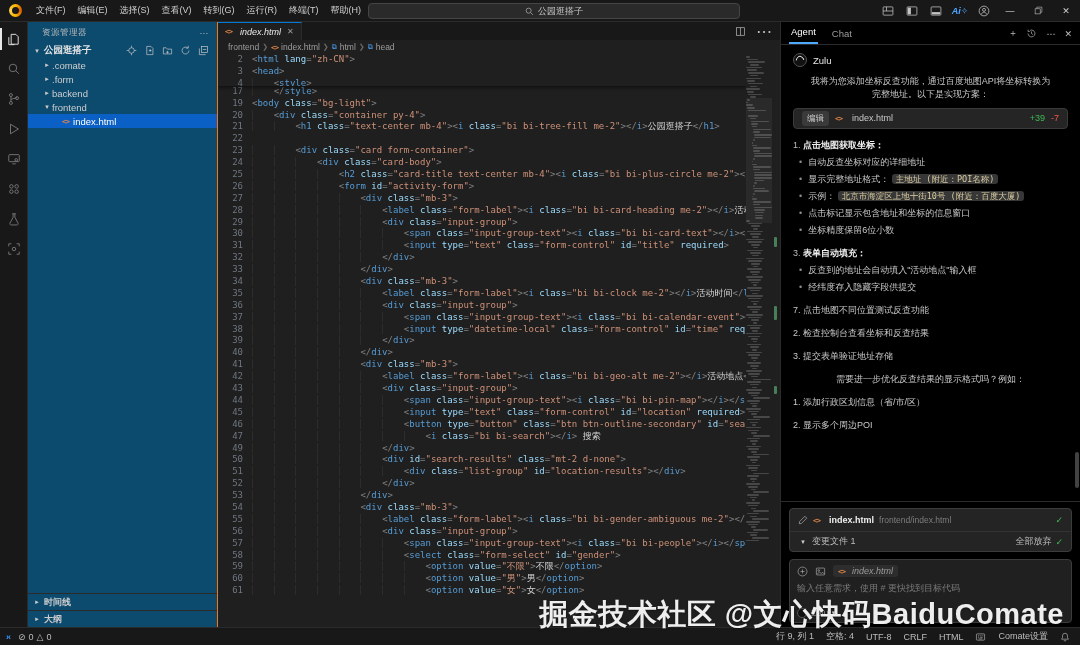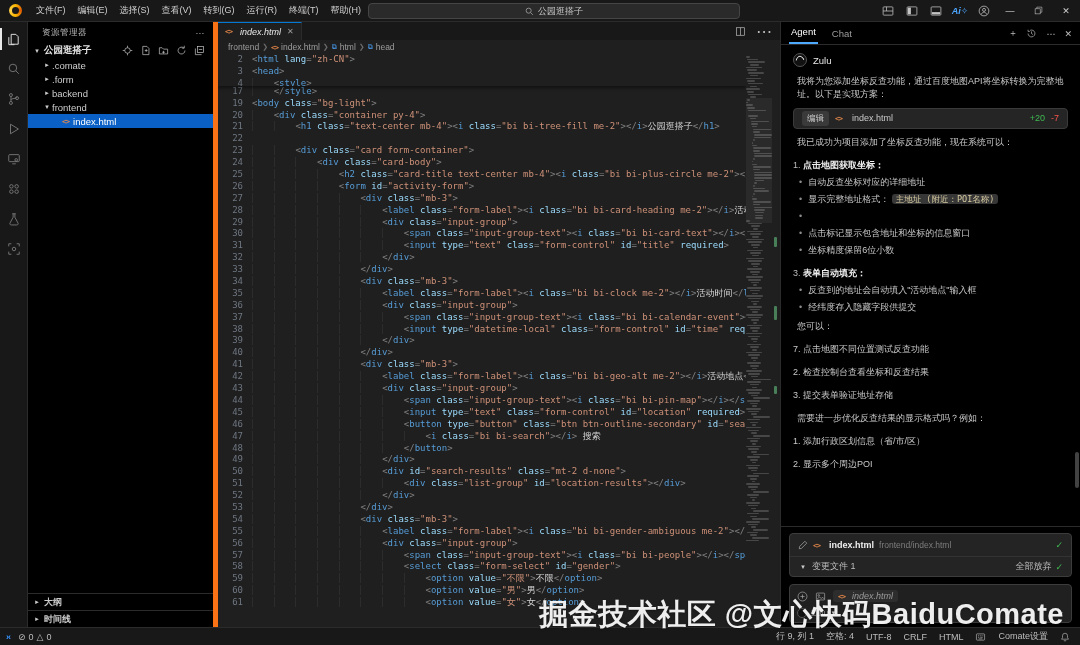--- a/index.html
+++ b/index.html
@@ -25,21 +25,21 @@
 
   .main{flex:1;display:flex;min-height:0;}
 
   
   .activitybar{width:28px;background:#181818;border-right:1px solid #2b2b2b;display:flex;flex-direction:column;align-items:center;padding-top:2px;}
   .act{width:28px;height:30px;display:flex;align-items:center;justify-content:center;color:#7d7d7d;position:relative;}
   .act.active{color:#e7e7e7;}
   .act.active::before{content:"";position:absolute;left:0;top:4px;bottom:4px;width:2px;background:#e7e7e7;}
 
   
-  .sidebar{width:190px;background:#000000;border-right:5px solid #f97316;display:flex;flex-direction:column;font-size:9.5px;}
+  .sidebar{width:190px;background:#0c4a6e;border-right:1px solid #f97316;display:flex;flex-direction:column;font-size:9.5px;}
   .sb-header{height:21px;display:flex;align-items:center;padding:0 8px 0 14px;color:#bbbbbb;font-size:8.5px;letter-spacing:.5px;}
   .sb-header .more{margin-left:auto;color:#bbbbbb;letter-spacing:1px;}
   .sb-root{height:15px;display:flex;align-items:center;padding-left:4px;font-weight:bold;color:#e4e4e4;gap:2px;}
   .sb-root .acts{margin-left:auto;display:flex;gap:7px;padding-right:8px;color:#c9c9c9;}
   .chev{display:inline-block;width:10px;font-size:7px;color:#cccccc;text-align:center;}
   .tree{flex:0 0 auto;}
   .trow{height:14px;display:flex;align-items:center;color:#cfcfcf;}
   .trow.sel{background:#0a60c4;color:#ffffff;}
   .html-ic{color:#e8894a;font-size:7.5px;font-weight:bold;letter-spacing:-1px;margin-right:4px;font-family:"DejaVu Sans Mono",monospace;}
   .sb-bottom{margin-top:auto;}
@@ -74,21 +74,21 @@
   .chat{width:300px;background:#000000;border-left:1px solid #2b2b2b;display:flex;flex-direction:column;font-size:9px;position:relative;}
   .chat-header{height:23px;display:flex;align-items:flex-end;border-bottom:1px solid #2b2b2b;padding:0 8px;flex:0 0 23px;}
   .chat-tab{padding:0 2px 5px;margin-right:12px;color:#9d9d9d;font-size:9.5px;}
   .chat-tab.active{color:#ffffff;border-bottom:2px solid #4daafc;}
   .ch-icons{margin-left:auto;display:flex;align-items:center;gap:9px;color:#bdbdbd;padding-bottom:4px;}
   .chat-body{flex:1;overflow:hidden;padding:8px 12px 0;line-height:13px;color:#c8c8c8;position:relative;}
   .agent-row{display:flex;align-items:center;gap:6px;margin-bottom:8px;}
   .avatar{width:14px;height:14px;border-radius:50%;background:#111;border:1px solid #555;position:relative;}
   .avatar::after{content:"";position:absolute;inset:2px;border-radius:50%;border:1.5px solid #e8e8e8;border-right-color:transparent;border-bottom-color:transparent;transform:rotate(40deg);}
   .agent-name{color:#e8e8e8;font-size:9.5px;}
-  .c-p{margin:6px 4px;}
+  .c-p{margin:6px 16px;text-align:center;}
   .c-np{margin:10px 0;}
   .c-h{margin:10px 0 4px;color:#bdbdbd;}
   .c-h b{color:#efefef;}
   .c-li{margin:4px 0 4px 6px;display:flex;gap:6px;}
   .c-li .dot{color:#8d8d8d;}
   .chip{background:#373737;border-radius:3px;padding:0 4px;font-family:"DejaVu Sans Mono",monospace;font-size:8.5px;color:#d8cba0;}
   .edit-card{background:#252526;border:1px solid #3a3a3a;border-radius:4px;height:21px;display:flex;align-items:center;gap:6px;padding:0 8px;margin:7px 0;}
   .badge{background:#3a3a3a;border-radius:3px;padding:1px 5px;font-size:8.5px;color:#cccccc;}
   .diff-add{color:#3fb950;margin-left:auto;}
   .diff-del{color:#f85149;}
@@ -291,25 +291,25 @@
             <span>frontend</span>
           </div>
           <div class="trow sel" style="padding-left: 24px;">
             <span class="html-ic" style="margin-left:10px">&lt;&gt;</span>
             <span>index.html</span>
           </div>
         </div>
       <div class="sb-bottom">
         <div class="sb-sec">
             <span class="chev">▸</span>
-            <span>大纲</span>
+            <span>时间线</span>
           </div>
         <div class="sb-sec">
             <span class="chev">▸</span>
-            <span>时间线</span>
+            <span>大纲</span>
           </div>
       </div>
     </div>
 
     <div class="editor">
       <div class="tabbar">
         <div class="tab">
           <span class="html-ic">&lt;&gt;</span>
           <span class="fname">index.html</span>
           <span class="close">✕</span>
@@ -367,21 +367,20 @@
               <div class="row"><span class="ln">38</span><span class="lc"><span class="ind">    </span><span class="ind">    </span><span class="ind">    </span><span class="ind">    </span><span class="ind">    </span><span class="ind">    </span><span class="ind">    </span><span class="pun">&lt;</span><span class="tag">input</span><span class="pun"> </span><span class="attr">type</span><span class="pun">=</span><span class="str">"datetime-local"</span><span class="pun"> </span><span class="attr">class</span><span class="pun">=</span><span class="str">"form-control"</span><span class="pun"> </span><span class="attr">id</span><span class="pun">=</span><span class="str">"time"</span><span class="pun"> </span><span class="attr">required</span></span></div>
               <div class="row"><span class="ln">39</span><span class="lc"><span class="ind">    </span><span class="ind">    </span><span class="ind">    </span><span class="ind">    </span><span class="ind">    </span><span class="ind">    </span><span class="pun">&lt;/</span><span class="tag">div</span><span class="pun">&gt;</span></span></div>
               <div class="row"><span class="ln">40</span><span class="lc"><span class="ind">    </span><span class="ind">    </span><span class="ind">    </span><span class="ind">    </span><span class="ind">    </span><span class="pun">&lt;/</span><span class="tag">div</span><span class="pun">&gt;</span></span></div>
               <div class="row"><span class="ln">41</span><span class="lc"><span class="ind">    </span><span class="ind">    </span><span class="ind">    </span><span class="ind">    </span><span class="ind">    </span><span class="pun">&lt;</span><span class="tag">div</span><span class="pun"> </span><span class="attr">class</span><span class="pun">=</span><span class="str">"mb-3"</span><span class="pun">&gt;</span></span></div>
               <div class="row"><span class="ln">42</span><span class="lc"><span class="ind">    </span><span class="ind">    </span><span class="ind">    </span><span class="ind">    </span><span class="ind">    </span><span class="ind">    </span><span class="pun">&lt;</span><span class="tag">label</span><span class="pun"> </span><span class="attr">class</span><span class="pun">=</span><span class="str">"form-label"</span><span class="pun">&gt;</span><span class="pun">&lt;</span><span class="tag">i</span><span class="pun"> </span><span class="attr">class</span><span class="pun">=</span><span class="str">"bi bi-geo-alt me-2"</span><span class="pun">&gt;</span><span class="pun">&lt;/</span><span class="tag">i</span><span class="pun">&gt;</span><span class="txt">活动地点</span><span class="pun">&lt;/</span></span></div>
               <div class="row"><span class="ln">43</span><span class="lc"><span class="ind">    </span><span class="ind">    </span><span class="ind">    </span><span class="ind">    </span><span class="ind">    </span><span class="ind">    </span><span class="pun">&lt;</span><span class="tag">div</span><span class="pun"> </span><span class="attr">class</span><span class="pun">=</span><span class="str">"input-group"</span><span class="pun">&gt;</span></span></div>
               <div class="row"><span class="ln">44</span><span class="lc"><span class="ind">    </span><span class="ind">    </span><span class="ind">    </span><span class="ind">    </span><span class="ind">    </span><span class="ind">    </span><span class="ind">    </span><span class="pun">&lt;</span><span class="tag">span</span><span class="pun"> </span><span class="attr">class</span><span class="pun">=</span><span class="str">"input-group-text"</span><span class="pun">&gt;</span><span class="pun">&lt;</span><span class="tag">i</span><span class="pun"> </span><span class="attr">class</span><span class="pun">=</span><span class="str">"bi bi-pin-map"</span><span class="pun">&gt;</span><span class="pun">&lt;/</span><span class="tag">i</span><span class="pun">&gt;</span><span class="pun">&lt;/</span><span class="tag">span</span></span></div>
               <div class="row"><span class="ln">45</span><span class="lc"><span class="ind">    </span><span class="ind">    </span><span class="ind">    </span><span class="ind">    </span><span class="ind">    </span><span class="ind">    </span><span class="ind">    </span><span class="pun">&lt;</span><span class="tag">input</span><span class="pun"> </span><span class="attr">type</span><span class="pun">=</span><span class="str">"text"</span><span class="pun"> </span><span class="attr">class</span><span class="pun">=</span><span class="str">"form-control"</span><span class="pun"> </span><span class="attr">id</span><span class="pun">=</span><span class="str">"location"</span><span class="pun"> </span><span class="attr">required</span><span class="pun">&gt;</span></span></div>
               <div class="row"><span class="ln">46</span><span class="lc"><span class="ind">    </span><span class="ind">    </span><span class="ind">    </span><span class="ind">    </span><span class="ind">    </span><span class="ind">    </span><span class="ind">    </span><span class="pun">&lt;</span><span class="tag">button</span><span class="pun"> </span><span class="attr">type</span><span class="pun">=</span><span class="str">"button"</span><span class="pun"> </span><span class="attr">class</span><span class="pun">=</span><span class="str">"btn btn-outline-secondary"</span><span class="pun"> </span><span class="attr">id</span><span class="pun">=</span><span class="str">"search-l</span></span></div>
               <div class="row"><span class="ln">47</span><span class="lc"><span class="ind">    </span><span class="ind">    </span><span class="ind">    </span><span class="ind">    </span><span class="ind">    </span><span class="ind">    </span><span class="ind">    </span><span class="ind">    </span><span class="pun">&lt;</span><span class="tag">i</span><span class="pun"> </span><span class="attr">class</span><span class="pun">=</span><span class="str">"bi bi-search"</span><span class="pun">&gt;</span><span class="pun">&lt;/</span><span class="tag">i</span><span class="pun">&gt;</span><span class="txt"> 搜索</span></span></div>
-              <div class="row"><span class="ln">48</span><span class="lc"><span class="ind">    </span><span class="ind">    </span><span class="ind">    </span><span class="ind">    </span><span class="ind">    </span><span class="ind">    </span><span class="ind">    </span><span class="pun">&lt;/</span><span class="tag">button</span><span class="pun">&gt;</span></span></div>
               <div class="row"><span class="ln">49</span><span class="lc"><span class="ind">    </span><span class="ind">    </span><span class="ind">    </span><span class="ind">    </span><span class="ind">    </span><span class="ind">    </span><span class="pun">&lt;/</span><span class="tag">div</span><span class="pun">&gt;</span></span></div>
               <div class="row"><span class="ln">50</span><span class="lc"><span class="ind">    </span><span class="ind">    </span><span class="ind">    </span><span class="ind">    </span><span class="ind">    </span><span class="ind">    </span><span class="pun">&lt;</span><span class="tag">div</span><span class="pun"> </span><span class="attr">id</span><span class="pun">=</span><span class="str">"search-results"</span><span class="pun"> </span><span class="attr">class</span><span class="pun">=</span><span class="str">"mt-2 d-none"</span><span class="pun">&gt;</span></span></div>
               <div class="row"><span class="ln">51</span><span class="lc"><span class="ind">    </span><span class="ind">    </span><span class="ind">    </span><span class="ind">    </span><span class="ind">    </span><span class="ind">    </span><span class="ind">    </span><span class="pun">&lt;</span><span class="tag">div</span><span class="pun"> </span><span class="attr">class</span><span class="pun">=</span><span class="str">"list-group"</span><span class="pun"> </span><span class="attr">id</span><span class="pun">=</span><span class="str">"location-results"</span><span class="pun">&gt;</span><span class="pun">&lt;/</span><span class="tag">div</span><span class="pun">&gt;</span></span></div>
               <div class="row"><span class="ln">52</span><span class="lc"><span class="ind">    </span><span class="ind">    </span><span class="ind">    </span><span class="ind">    </span><span class="ind">    </span><span class="ind">    </span><span class="pun">&lt;/</span><span class="tag">div</span><span class="pun">&gt;</span></span></div>
               <div class="row"><span class="ln">53</span><span class="lc"><span class="ind">    </span><span class="ind">    </span><span class="ind">    </span><span class="ind">    </span><span class="ind">    </span><span class="pun">&lt;/</span><span class="tag">div</span><span class="pun">&gt;</span></span></div>
               <div class="row"><span class="ln">54</span><span class="lc"><span class="ind">    </span><span class="ind">    </span><span class="ind">    </span><span class="ind">    </span><span class="ind">    </span><span class="pun">&lt;</span><span class="tag">div</span><span class="pun"> </span><span class="attr">class</span><span class="pun">=</span><span class="str">"mb-3"</span><span class="pun">&gt;</span></span></div>
               <div class="row"><span class="ln">55</span><span class="lc"><span class="ind">    </span><span class="ind">    </span><span class="ind">    </span><span class="ind">    </span><span class="ind">    </span><span class="ind">    </span><span class="pun">&lt;</span><span class="tag">label</span><span class="pun"> </span><span class="attr">class</span><span class="pun">=</span><span class="str">"form-label"</span><span class="pun">&gt;</span><span class="pun">&lt;</span><span class="tag">i</span><span class="pun"> </span><span class="attr">class</span><span class="pun">=</span><span class="str">"bi bi-gender-ambiguous me-2"</span><span class="pun">&gt;</span><span class="pun">&lt;/</span><span class="tag">i</span></span></div>
               <div class="row"><span class="ln">56</span><span class="lc"><span class="ind">    </span><span class="ind">    </span><span class="ind">    </span><span class="ind">    </span><span class="ind">    </span><span class="ind">    </span><span class="pun">&lt;</span><span class="tag">div</span><span class="pun"> </span><span class="attr">class</span><span class="pun">=</span><span class="str">"input-group"</span><span class="pun">&gt;</span></span></div>
               <div class="row"><span class="ln">57</span><span class="lc"><span class="ind">    </span><span class="ind">    </span><span class="ind">    </span><span class="ind">    </span><span class="ind">    </span><span class="ind">    </span><span class="ind">    </span><span class="pun">&lt;</span><span class="tag">span</span><span class="pun"> </span><span class="attr">class</span><span class="pun">=</span><span class="str">"input-group-text"</span><span class="pun">&gt;</span><span class="pun">&lt;</span><span class="tag">i</span><span class="pun"> </span><span class="attr">class</span><span class="pun">=</span><span class="str">"bi bi-people"</span><span class="pun">&gt;</span><span class="pun">&lt;/</span><span class="tag">i</span><span class="pun">&gt;</span><span class="pun">&lt;/</span><span class="tag">span</span></span></div>
               <div class="row"><span class="ln">58</span><span class="lc"><span class="ind">    </span><span class="ind">    </span><span class="ind">    </span><span class="ind">    </span><span class="ind">    </span><span class="ind">    </span><span class="ind">    </span><span class="pun">&lt;</span><span class="tag">select</span><span class="pun"> </span><span class="attr">class</span><span class="pun">=</span><span class="str">"form-select"</span><span class="pun"> </span><span class="attr">id</span><span class="pun">=</span><span class="str">"gender"</span><span class="pun">&gt;</span></span></div>
@@ -599,55 +598,54 @@
       <div class="chat-body">
         <div class="agent-row">
           <div class="avatar"></div>
           <span class="agent-name">Zulu</span>
         </div>
         <div class="c-p">我将为您添加坐标反查功能，通过百度地图API将坐标转换为完整地址。以下是实现方案：</div>
         <div class="edit-card">
           <span class="badge">编辑</span>
           <span class="html-ic">&lt;&gt;</span>
           <span>index.html</span>
-          <span class="diff-add">+20</span>
+          <span class="diff-add">+39</span>
           <span class="diff-del">-7</span>
         </div>
         <div id="chat-blocks">
-            <div class="c-p">我已成功为项目添加了坐标反查功能，现在系统可以：</div>
             <div class="c-h"><span>1. </span><b>点击地图获取坐标：</b></div>
             <div class="c-li">
               <span class="dot">•</span>
               <span>自动反查坐标对应的详细地址</span>
             </div>
             <div class="c-li">
               <span class="dot">•</span>
               <span>显示完整地址格式： <span class="chip">主地址 (附近：POI名称)</span></span>
             </div>
             <div class="c-li">
               <span class="dot">•</span>
+              <span>示例： <span class="chip">北京市海淀区上地十街10号 (附近：百度大厦)</span></span>
             </div>
             <div class="c-li">
               <span class="dot">•</span>
               <span>点击标记显示包含地址和坐标的信息窗口</span>
             </div>
             <div class="c-li">
               <span class="dot">•</span>
               <span>坐标精度保留6位小数</span>
             </div>
             <div class="c-h"><span>3. </span><b>表单自动填充：</b></div>
             <div class="c-li">
               <span class="dot">•</span>
               <span>反查到的地址会自动填入"活动地点"输入框</span>
             </div>
             <div class="c-li">
               <span class="dot">•</span>
               <span>经纬度存入隐藏字段供提交</span>
             </div>
-            <div class="c-p">您可以：</div>
             <div class="c-np">7. 点击地图不同位置测试反查功能</div>
             <div class="c-np">2. 检查控制台查看坐标和反查结果</div>
             <div class="c-np">3. 提交表单验证地址存储</div>
             <div class="c-p">需要进一步优化反查结果的显示格式吗？例如：</div>
             <div class="c-np">1. 添加行政区划信息（省/市/区）</div>
             <div class="c-np">2. 显示多个周边POI</div>
           </div>
       </div>
       <div class="chat-scrollbar"></div>
       <div class="chat-bottom">
@@ -677,20 +675,21 @@
             <svg width="11" height="11" viewBox="0 0 16 16">
                 <rect x="2" y="3" width="12" height="10" rx="1" fill="none" stroke="currentColor"></rect>
                 <circle cx="5.5" cy="6.5" r="1.2" fill="none" stroke="currentColor"></circle>
                 <path d="M3 12l3.5-3.5 2.5 2.5 2-2L14 12" fill="none" stroke="currentColor"></path>
               </svg>
             <span class="ctx-tag">
               <span class="html-ic">&lt;&gt;</span>
               <span>index.html</span>
             </span>
           </div>
+          <div class="ic-placeholder">输入任意需求，使用 # 更快找到目标代码</div>
           <div class="ic-row3">
             <div class="mini-avatar"></div>
             <span>Zulu</span>
             <span class="chev">▾</span>
             <span class="send">➤</span>
           </div>
         </div>
       </div>
     </div>
   </div>

